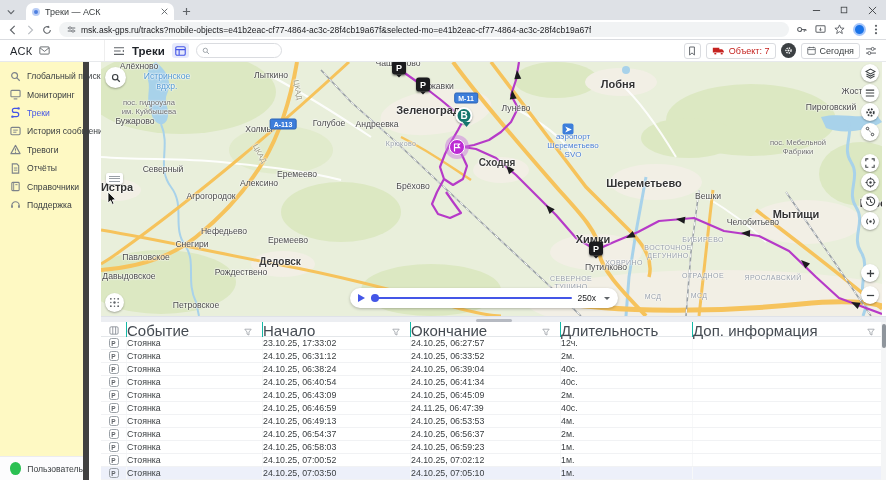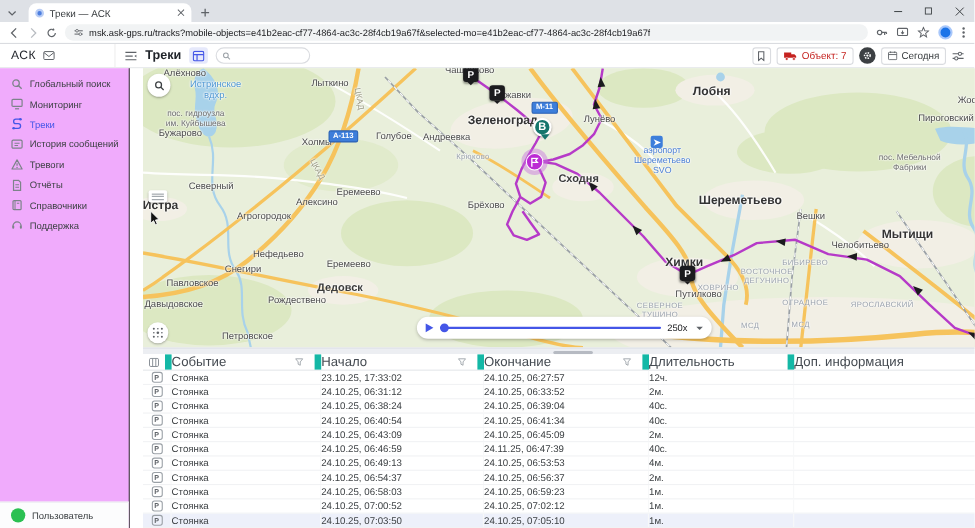--- a/index.html
+++ b/index.html
@@ -34,21 +34,21 @@
   .searchbox { width:86px; height:15px; border:1px solid #dadce0; border-radius:9px; display:flex; align-items:center; padding:0 5px; gap:3px; color:#9aa0a6; background:#fff; }
   .searchbox input { border:none; outline:none; width:60px; font-size:8.5px; background:transparent; }
   .appbar-right { margin-left:auto; display:flex; align-items:center; gap:5px; padding-right:9px; }
   .tool-btn { height:16px; border:1px solid #dadce0; border-radius:3px; background:#fff; display:flex; align-items:center; justify-content:center; padding:0 5px; gap:4px; font-size:9px; color:#3c4043; }
   .tool-btn.sq { width:17px; padding:0; }
   .obj-label { color:#c5221f; font-size:9px; }
   .gear-circle { width:15px; height:15px; border-radius:50%; background:#3c4043; display:flex; align-items:center; justify-content:center; color:#fff; }
 
   
   .body-row { display:flex; height:418px; }
-  .sidebar { width:118px; flex:none; background:#f0abfc; border-right:1px solid #404040; position:relative; padding-top:5px; }
+  .sidebar { width:89px; flex:none; background:#fef9c3; border-right:6px solid #404040; position:relative; padding-top:5px; }
   .sb-item { height:18.4px; display:flex; align-items:center; gap:6px; padding-left:10px; color:#3c4043; cursor:pointer; }
   .sb-item .sb-ic { color:#7d838a; display:flex; }
   .sb-item .sb-lb { font-size:8.6px; white-space:nowrap; }
   .sb-item.active, .sb-item.active .sb-ic { color:#4456e7; }
   .sb-user { position:absolute; bottom:0; left:0; width:100%; height:24px; border-top:1px solid #ececf0; display:flex; align-items:center; gap:6px; padding-left:10px; background:#fcfcfd; }
   .u-av { width:13px; height:13px; border-radius:50%; background:#2bc052; color:#fff; font-size:8px; font-weight:bold; display:flex; align-items:center; justify-content:center; }
   .u-name { font-size:8.6px; color:#3c4043; }
 
   .main { flex:1; display:flex; flex-direction:column; position:relative;margin-left:12px; }
 
@@ -105,21 +105,21 @@
   .caret-dn { width:0; height:0; border-top:3px solid #5f6368; border-left:3px solid transparent; border-right:3px solid transparent; }
 
   
   .splitter { height:6px; background:#eceef2; position:relative; cursor:row-resize; border-top:1px solid #dfe2e8; }
   .splitter .grip { position:absolute; left:50%; top:1.5px; transform:translateX(-50%); width:36px; height:3px; border-radius:2px; background:#b6bac2; }
 
   
   .etable { flex:1; background:#fff; position:relative; overflow:hidden; }
   .t-head, .t-row { display:grid; grid-template-columns:26px 136px 148px 150px 132px 1fr; align-items:center; }
   .t-head { height:15px; border-bottom:1px solid #e4e7ea; }
-  .t-head .hc { font-size:12px; color:#454b52; display:flex; align-items:center; justify-content:space-between; padding-right:10px; height:100%; border-right:6px solid #14b8a6;text-align:right; }
+  .t-head .hc { font-size:15px; color:#454b52; display:flex; align-items:center; justify-content:space-between; padding-right:10px; height:100%; border-right:1px solid #14b8a6;text-align:right; }
   .t-head .hc:first-child { justify-content:center; padding:0; color:#8a9097; }
   .t-row { height:13px; border-bottom:1px solid #f1f2f4; font-size:8.8px; color:#3c4043; }
   .t-row .c { padding-right:8px; white-space:nowrap; overflow:hidden; border-right:1px solid #f7f8f9; height:100%; display:flex; align-items:center; }
   .t-row .c.ico { justify-content:center; padding:0; }
   .t-row.sel { background:#edf0fa; }
   .ric { width:10px; height:10px; border:1px solid #9aa0a6; border-radius:2.5px; color:#5f6368; font-size:6.5px; font-weight:bold;
          display:flex; align-items:center; justify-content:center; }
   .vscroll { position:absolute; right:0; top:0; width:5px; height:100%; background:#f4f5f6; }
   .vscroll .thumb { position:absolute; top:2px; left:0.5px; width:4px; height:24px; border-radius:2px; background:#8f959c; }
 </style>

